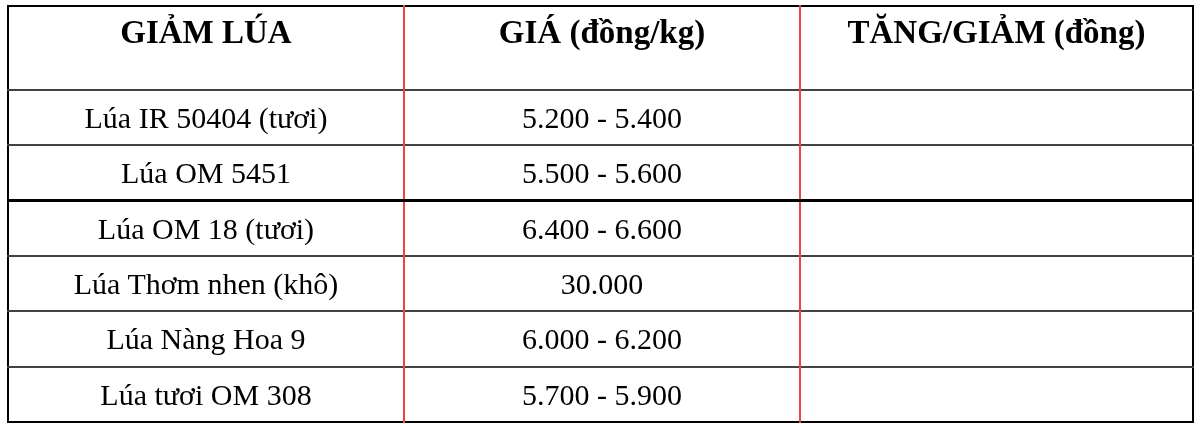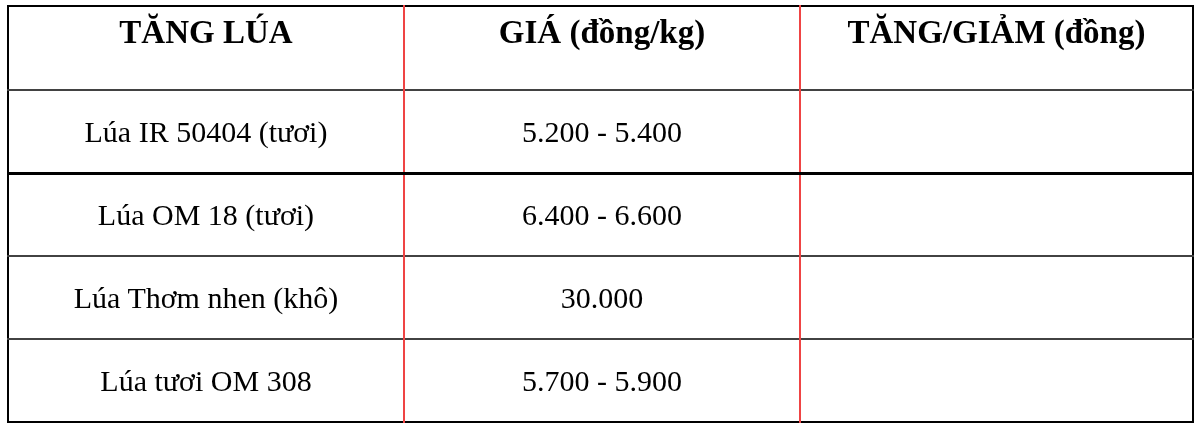--- a/index.html
+++ b/index.html
@@ -64,41 +64,51 @@
 
 <div class="table-wrap">
   <table class="price-table">
     <colgroup>
       <col class="c1">
         <col class="c2">
         <col class="c3">
     </colgroup>
     <thead>
       <tr>
-        <th>TĂNG LÚA</th>
+        <th>GIẢM LÚA</th>
         <th>GIÁ (đồng/kg)</th>
         <th>TĂNG/GIẢM (đồng)</th>
       </tr>
     </thead>
     <tbody>
       <tr>
         <td>Lúa IR 50404 (tươi)</td>
         <td>5.200 - 5.400</td>
+        <td></td>
+      </tr>
+      <tr>
+        <td>Lúa OM 5451</td>
+        <td>5.500 - 5.600</td>
         <td></td>
       </tr>
       <tr class="thick-top">
         <td>Lúa OM 18 (tươi)</td>
         <td>6.400 - 6.600</td>
         <td></td>
       </tr>
       <tr>
         <td>Lúa Thơm nhen (khô)</td>
         <td>30.000</td>
         <td></td>
       </tr>
       <tr>
+        <td>Lúa Nàng Hoa 9</td>
+        <td>6.000 - 6.200</td>
+        <td></td>
+      </tr>
+      <tr>
         <td>Lúa tươi OM 308</td>
         <td>5.700 - 5.900</td>
         <td></td>
       </tr>
     </tbody>
   </table>
 </div>
 
 </body></html>

